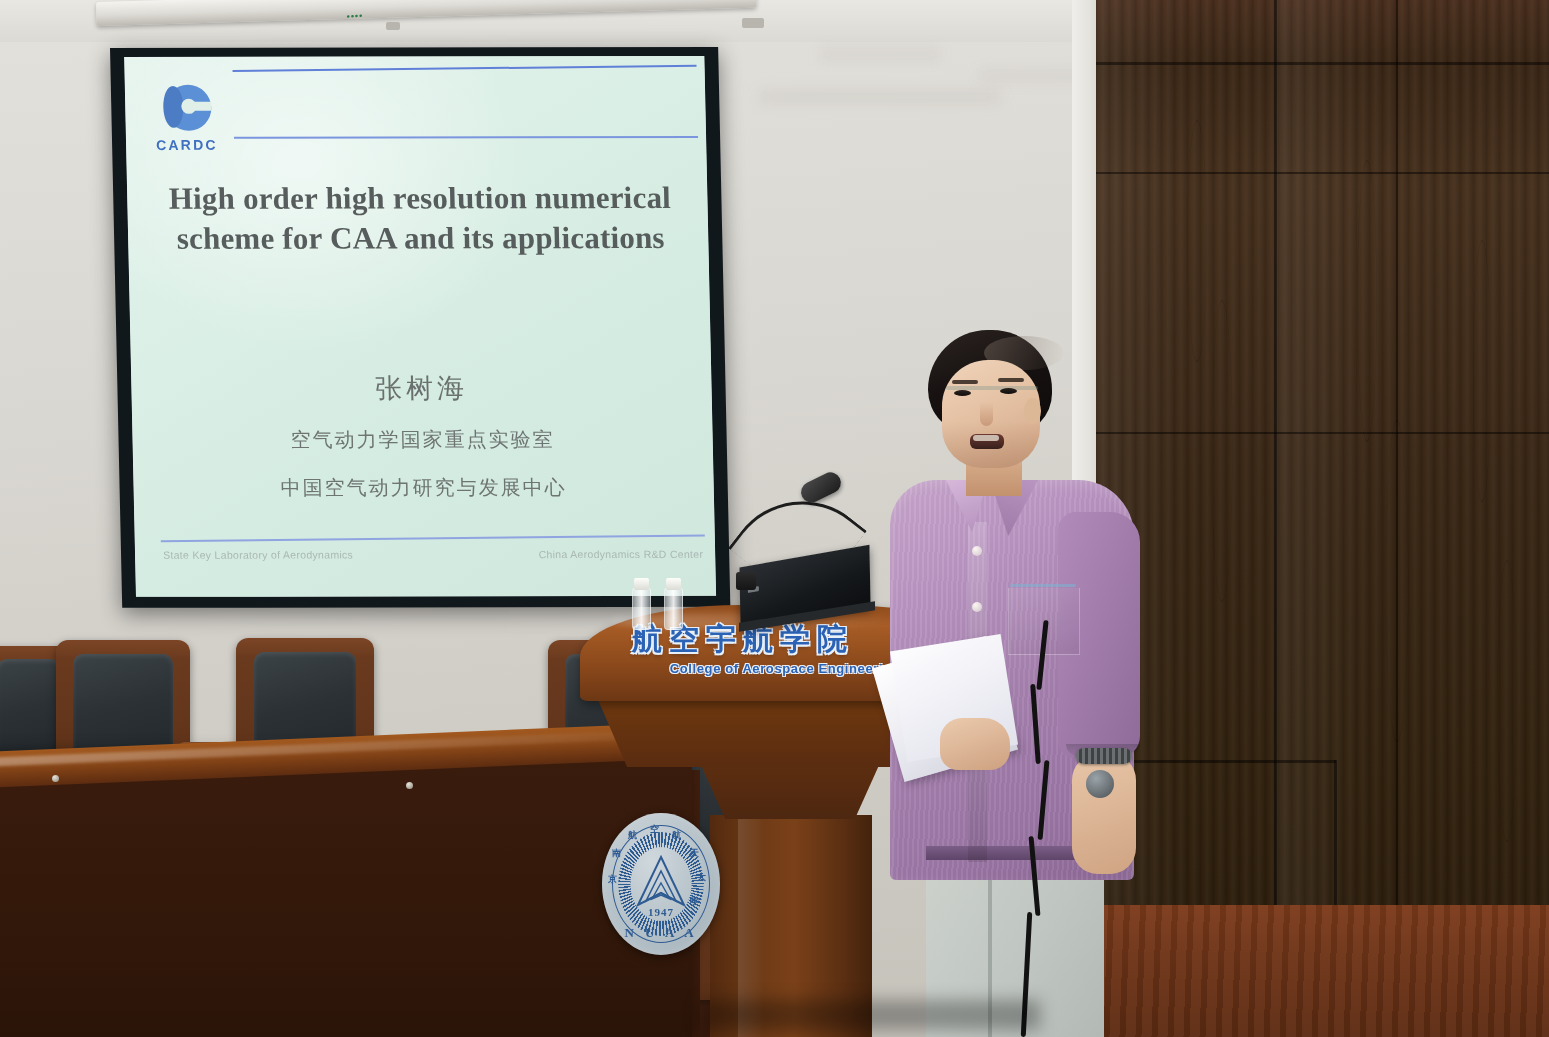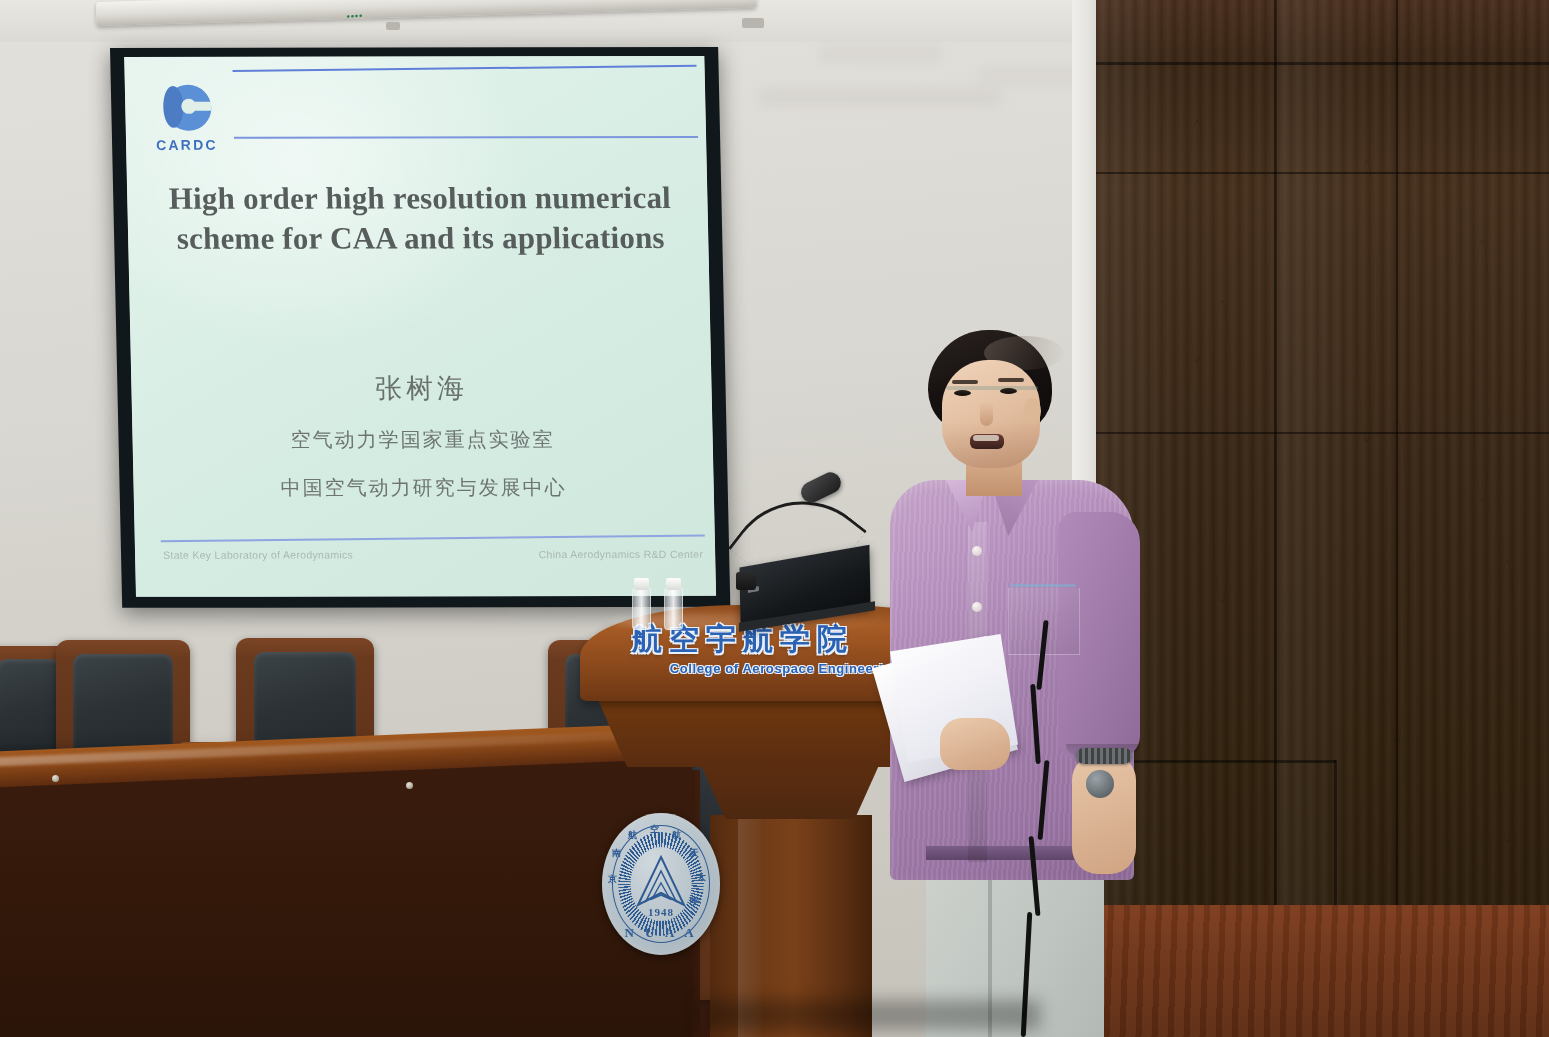--- a/index.html
+++ b/index.html
@@ -403,21 +403,21 @@
       <div class="emblem-cn" style="left:88px;top:34px;">天</div>
       <div class="emblem-cn" style="left:95px;top:58px;">大</div>
       <div class="emblem-cn" style="left:88px;top:82px;">学</div>
       <div class="emblem-cn" style="left:10px;top:34px;">南</div>
       <div class="emblem-cn" style="left:6px;top:60px;">京</div>
       <svg style="position:absolute;left:30px;top:40px;" width="58" height="62" viewBox="0 0 58 62">
         <path d="M29 4 L52 52 L29 40 L6 52 Z" fill="none" stroke="#2f5b93" stroke-width="2"></path>
         <path d="M29 18 L44 48 L29 40 L14 48 Z" fill="none" stroke="#2f5b93" stroke-width="1.6"></path>
         <path d="M29 30 L38 46 L29 42 L20 46 Z" fill="none" stroke="#2f5b93" stroke-width="1.4"></path>
       </svg>
-      <div class="emblem-year">1948</div>
+      <div class="emblem-year">1947</div>
       <div class="emblem-nuaa">N U A A</div>
     </div>
 
     <div class="podium-neck"></div>
     <div class="podium-body"></div>
     <div class="podium-head">
       <div class="podium-head-shine"></div>
       <div class="sign-cn">航空宇航学院</div>
       <div class="sign-en">College of Aerospace Engineering</div>
       <div class="sign-plate"></div>

